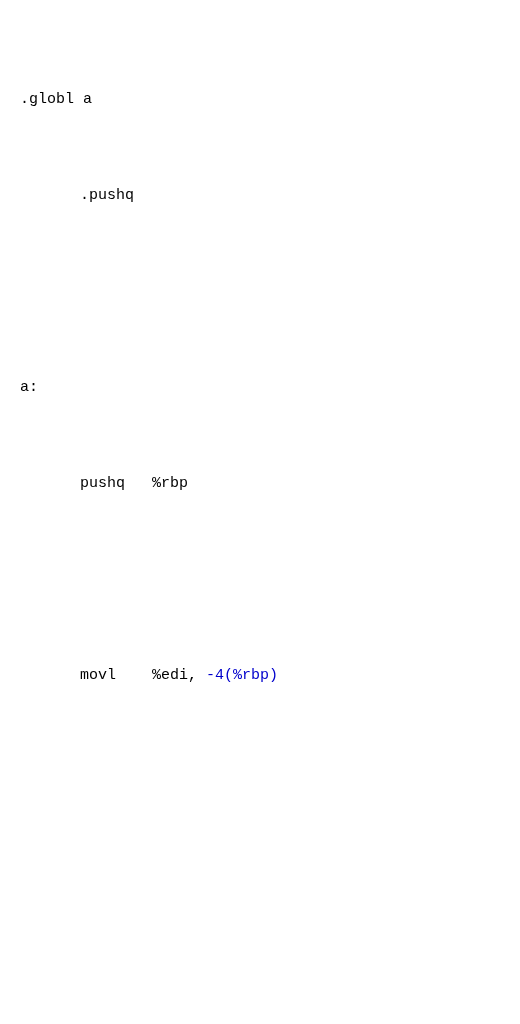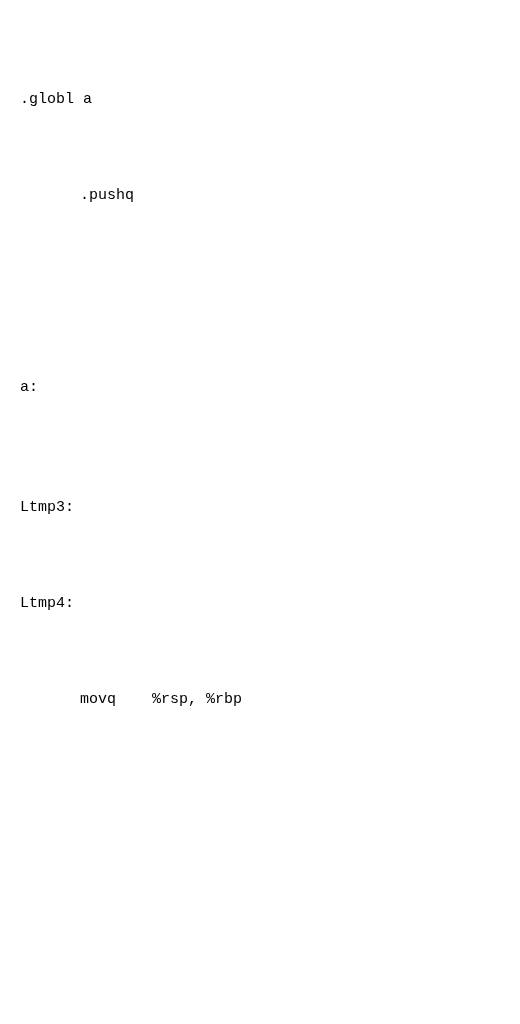--- a/index.html
+++ b/index.html
@@ -50,36 +50,36 @@
     <span class="indent1"></span>
     <span>.pushq</span>
   </div>
 
   <div class="line"><br></div>
 
   <div class="line">
     <span>a:</span>
   </div>
 
-
   <div class="line">
-    <span>Ltmp3:</span>
+    <span class="indent1"></span>
+    <span>pushq</span>
+    <span>&nbsp;&nbsp;&nbsp;%rbp</span>
   </div>
 
-  <div class="line">
-    <span>Ltmp4:</span>
-  </div>
+
+
+
 
   <div class="line">
     <span class="indent1"></span>
-    <span>movq</span>
-    <span>&nbsp;&nbsp;&nbsp;&nbsp;%rsp, %rbp</span>
+    <span>movl</span>
+    <span>&nbsp;&nbsp;&nbsp;&nbsp;%edi, </span>
+    <span class="blue">-4(%rbp)</span>
   </div>
-
-
 
   
 
   
 
   
 
   
 
   

